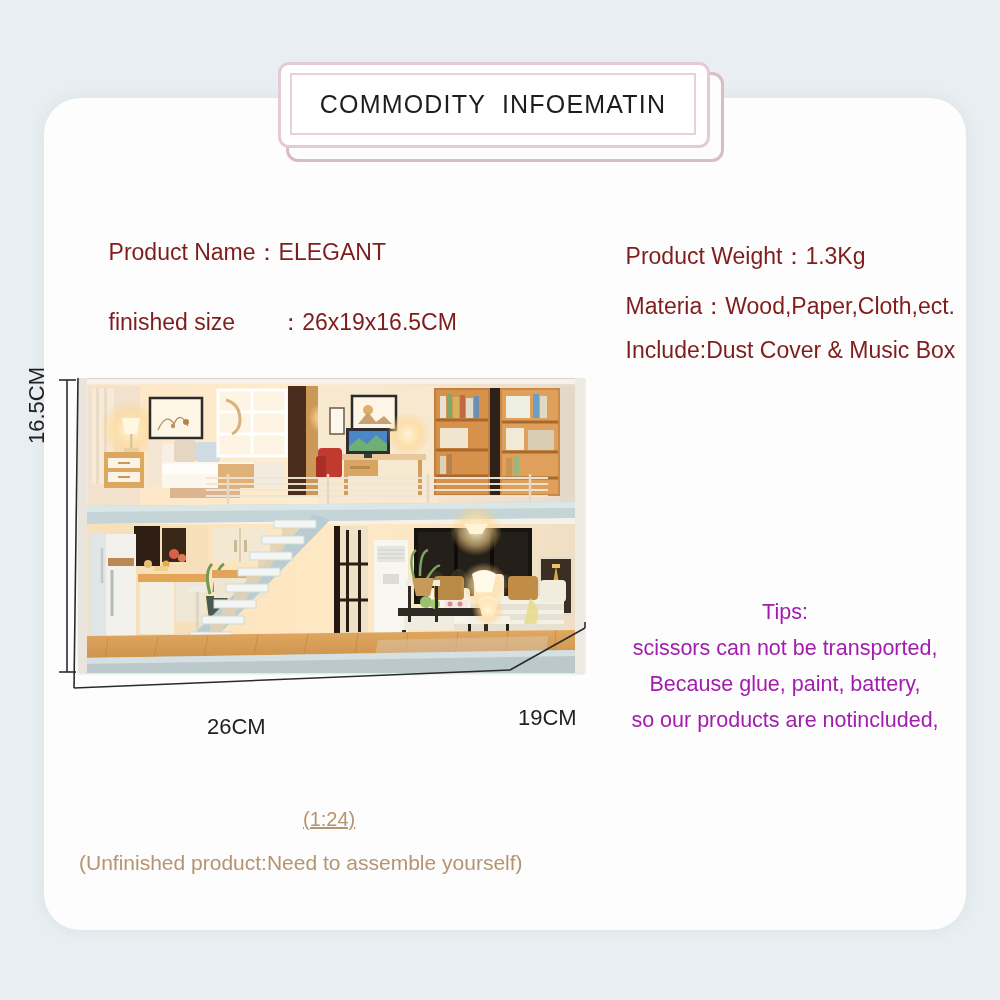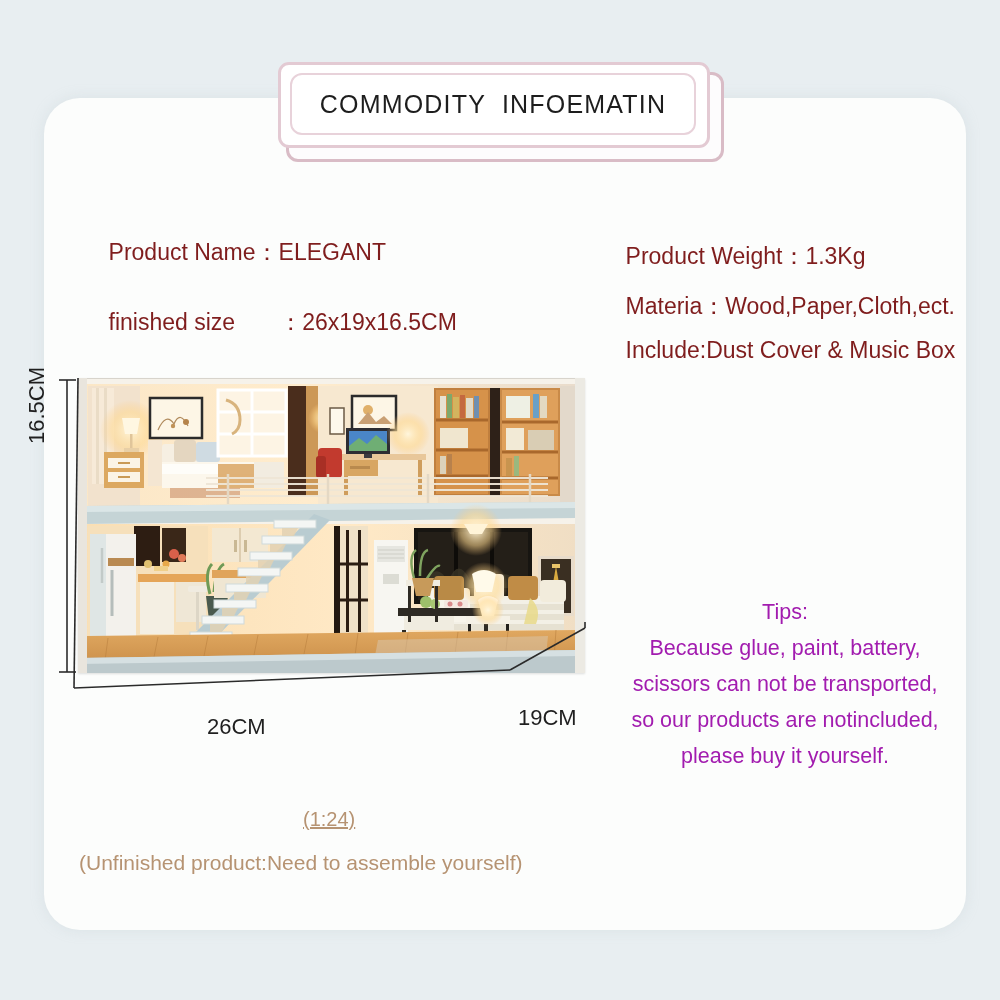--- a/index.html
+++ b/index.html
@@ -59,21 +59,21 @@
     border-radius: 11px;
     background: #fff;
   }
   .plaque-inner {
     position: absolute;
     left: 9px;
     top: 8px;
     width: 402px;
     height: 58px;
     border: 2.5px solid #e8d2da;
-    border-radius: 12px;
+    border-radius: 0;
     background: #ffffff;
     display: flex;
     align-items: center;
     justify-content: center;
   }
   #title-text {
     font-size: 25px;
     letter-spacing: 1.2px;
     color: #1d1d1d;
     font-family: "Liberation Sans", sans-serif;
@@ -524,22 +524,21 @@
     <line x1="3" y1="4" x2="20" y2="4" stroke="#2b2b2b" stroke-width="1.6"></line>
     <line x1="3" y1="296" x2="20" y2="296" stroke="#2b2b2b" stroke-width="1.6"></line>
   </svg>
 
   <div class="dim" id="dim-h">16.5CM</div>
   <div class="dim" id="dim-w">26CM</div>
   <div class="dim" id="dim-d">19CM</div>
 
   <div id="tips">
     <div>Tips:</div>
+    <div>scissors can not be transported,</div>
     <div>Because glue, paint, battery,</div>
-    <div>scissors can not be transported,</div>
     <div>so our products are notincluded,</div>
-    <div>please buy it yourself.</div>
   </div>
 
   <div class="caption" id="cap-scale">(1:24)</div>
   <div class="caption" id="cap-note">(Unfinished product:Need to assemble yourself)</div>
 
 </div>
 
 </body></html>

